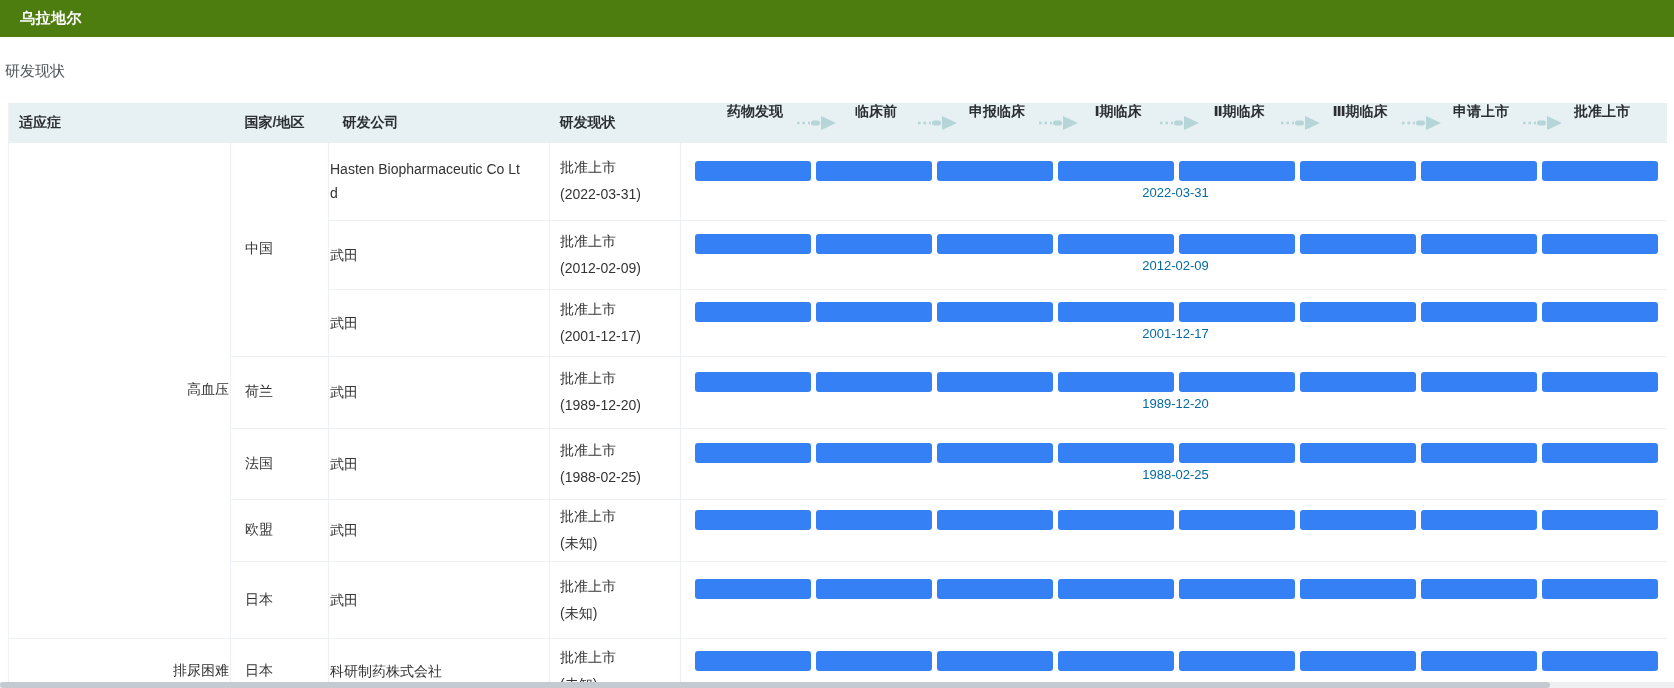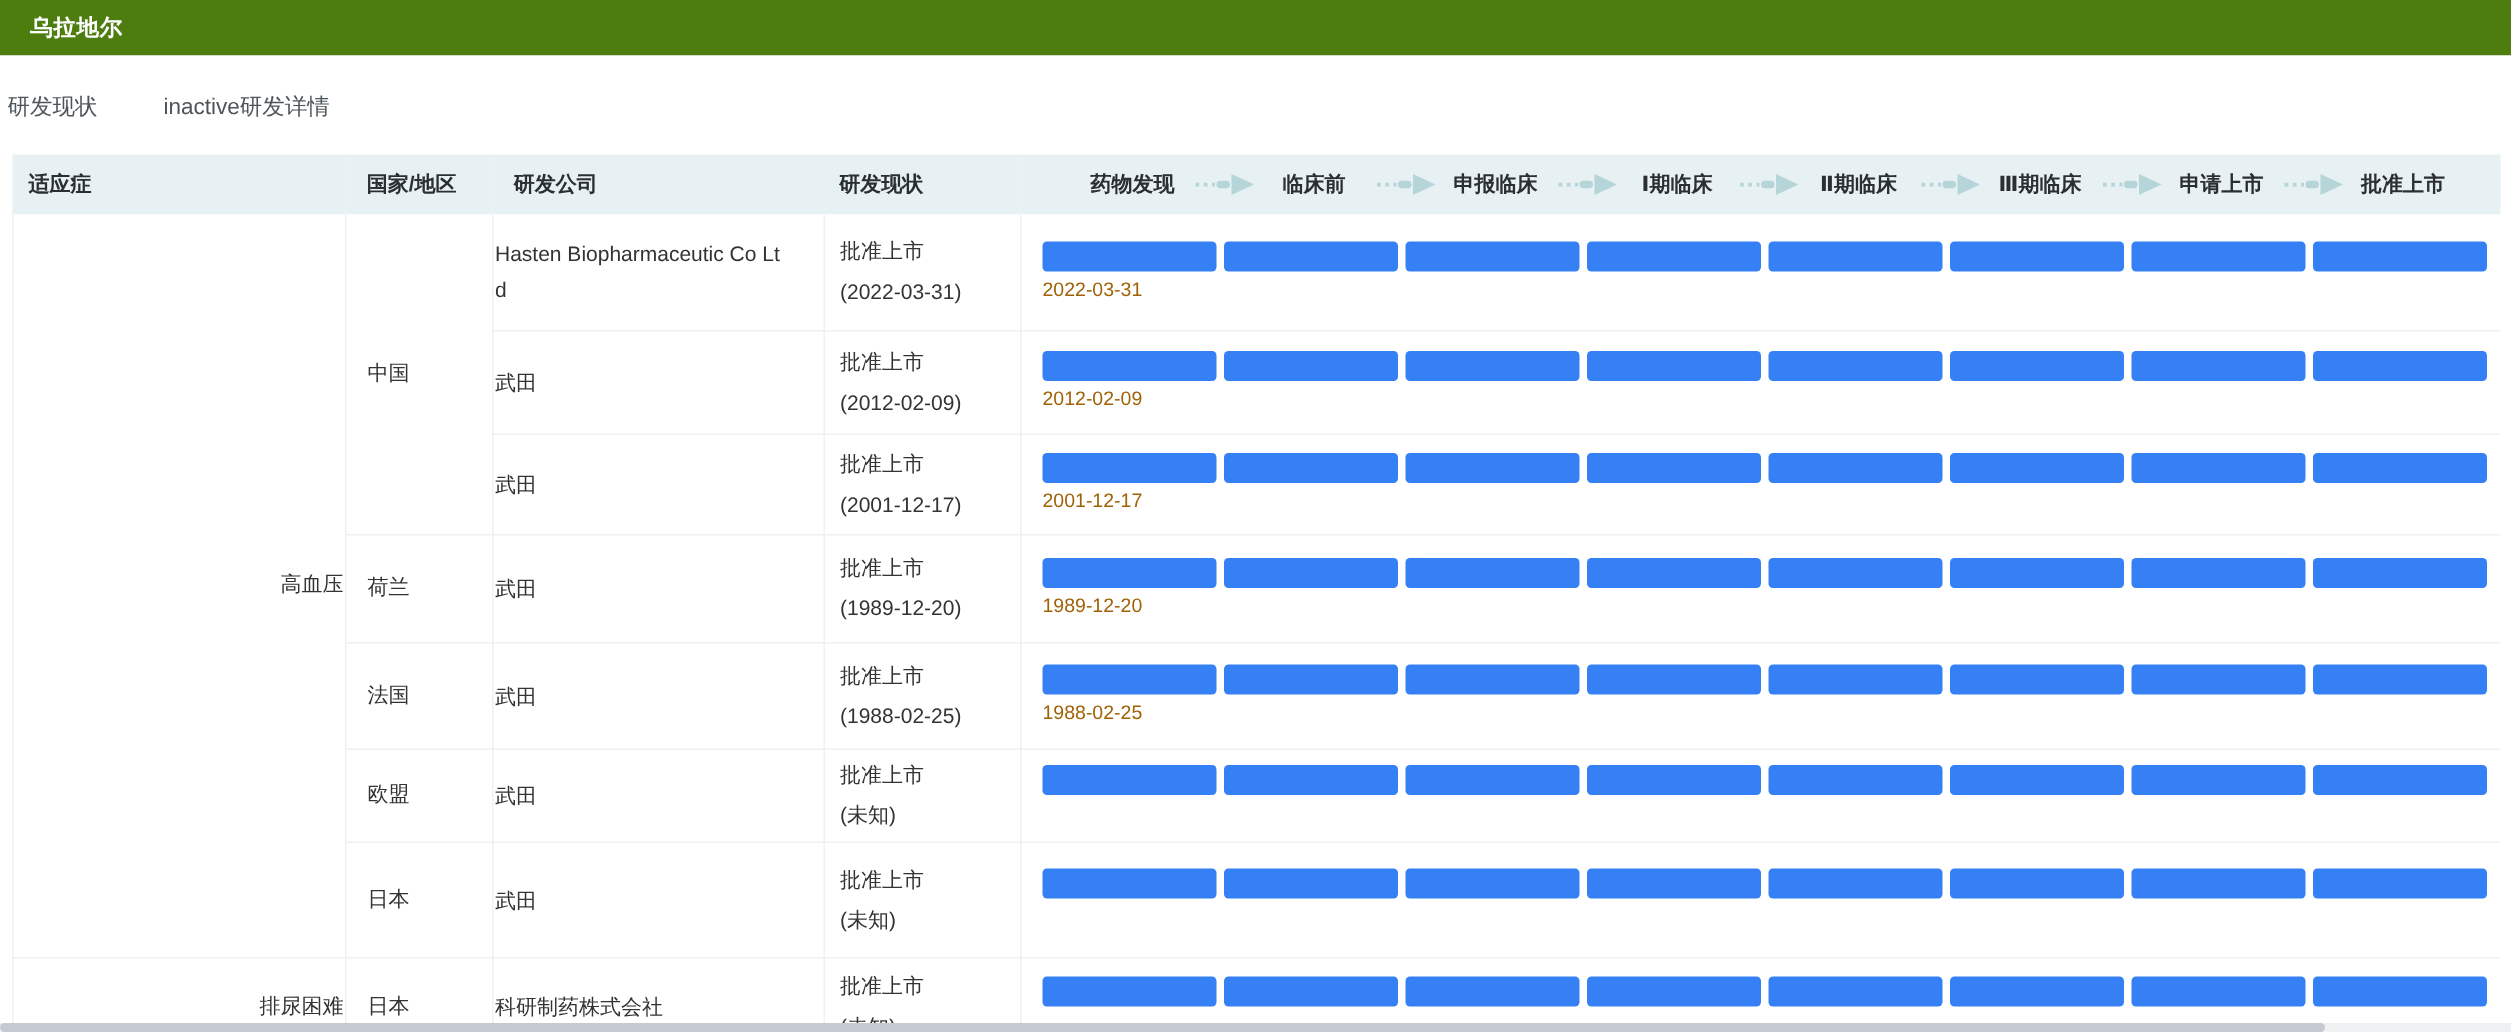--- a/index.html
+++ b/index.html
@@ -21,50 +21,49 @@
   .tab.active::after { content:""; position:absolute; left:0; right:0; bottom:9px;
          height:3px; border-radius:2px; background:#0aa99e; }
 
   
   .table-wrap { margin-left:8px; }
   table { border-collapse:collapse; table-layout:fixed; width:1658px; border-left:1px solid #eef1f5; }
   thead th { background:#e7f0f2; height:40px; font-size:14px; text-align:left;
              font-weight:bold; color:#2b2f33; padding:0;margin-left:24px; }
   .pad10 { padding-left:10px; }
   .pad14 { padding-left:14px; }
-  .stages-header { position:relative; display:flex; align-items:center; height:40px; padding-left:14px; }
+  .stages-header { position:relative; display:flex; align-items:flex-start; height:40px; padding-left:14px; }
   .stage-slot { width:121px; text-align:center; font-size:14px; font-weight:bold; color:#2b2f33; }
   .stage-arrow { position:absolute; top:12px; }
 
   tbody td { border-bottom:1px solid #edf0f4; font-size:14px; vertical-align:middle; background:#fff; }
   td.vline { border-right:1px solid #edf0f4; }
   td.indication { padding-left:10px;text-align:right; }
   td.country { padding-left:14px; }
   td.company { padding-right:26px; line-height:24px; word-break:break-all; }
   td.status { padding-left:10px; line-height:27px; }
   td.progress { padding:0 0 0 14px; }
   .bars { display:flex; gap:5px; width:963px; }
   .bar-seg { width:116px; height:20px; background:#3580f4; border-radius:3px; }
-  .bar-date { width:963px; height:17px; margin-top:4px; text-align:left; padding-right:2px;
-              font-size:13px; color:#a16207; }
+  .bar-date { width:963px; height:17px; margin-top:4px; text-align:center; padding-right:2px;
+              font-size:13px; color:#0369a1; }
 
   
   .hscroll { position:absolute; left:0; bottom:0; width:1674px; height:6px; background:#eef0f2; }
   .hscroll-thumb { width:1550px; height:6px; background:#c5cad0; border-radius:3px; }
 </style>
 </head>
 <body>
 
 <header class="titlebar">
   <span class="title">乌拉地尔</span>
 </header>
 
 <nav class="tabs">
   <div class="tab">研发现状</div>
-  <div class="tab">inactive研发详情</div>
 </nav>
 
 <div class="table-wrap">
 <table>
   <colgroup>
     <col style="width:222px">
         <col style="width:98px">
         <col style="width:221px">
         <col style="width:131px">
         <col style="width:986px">

